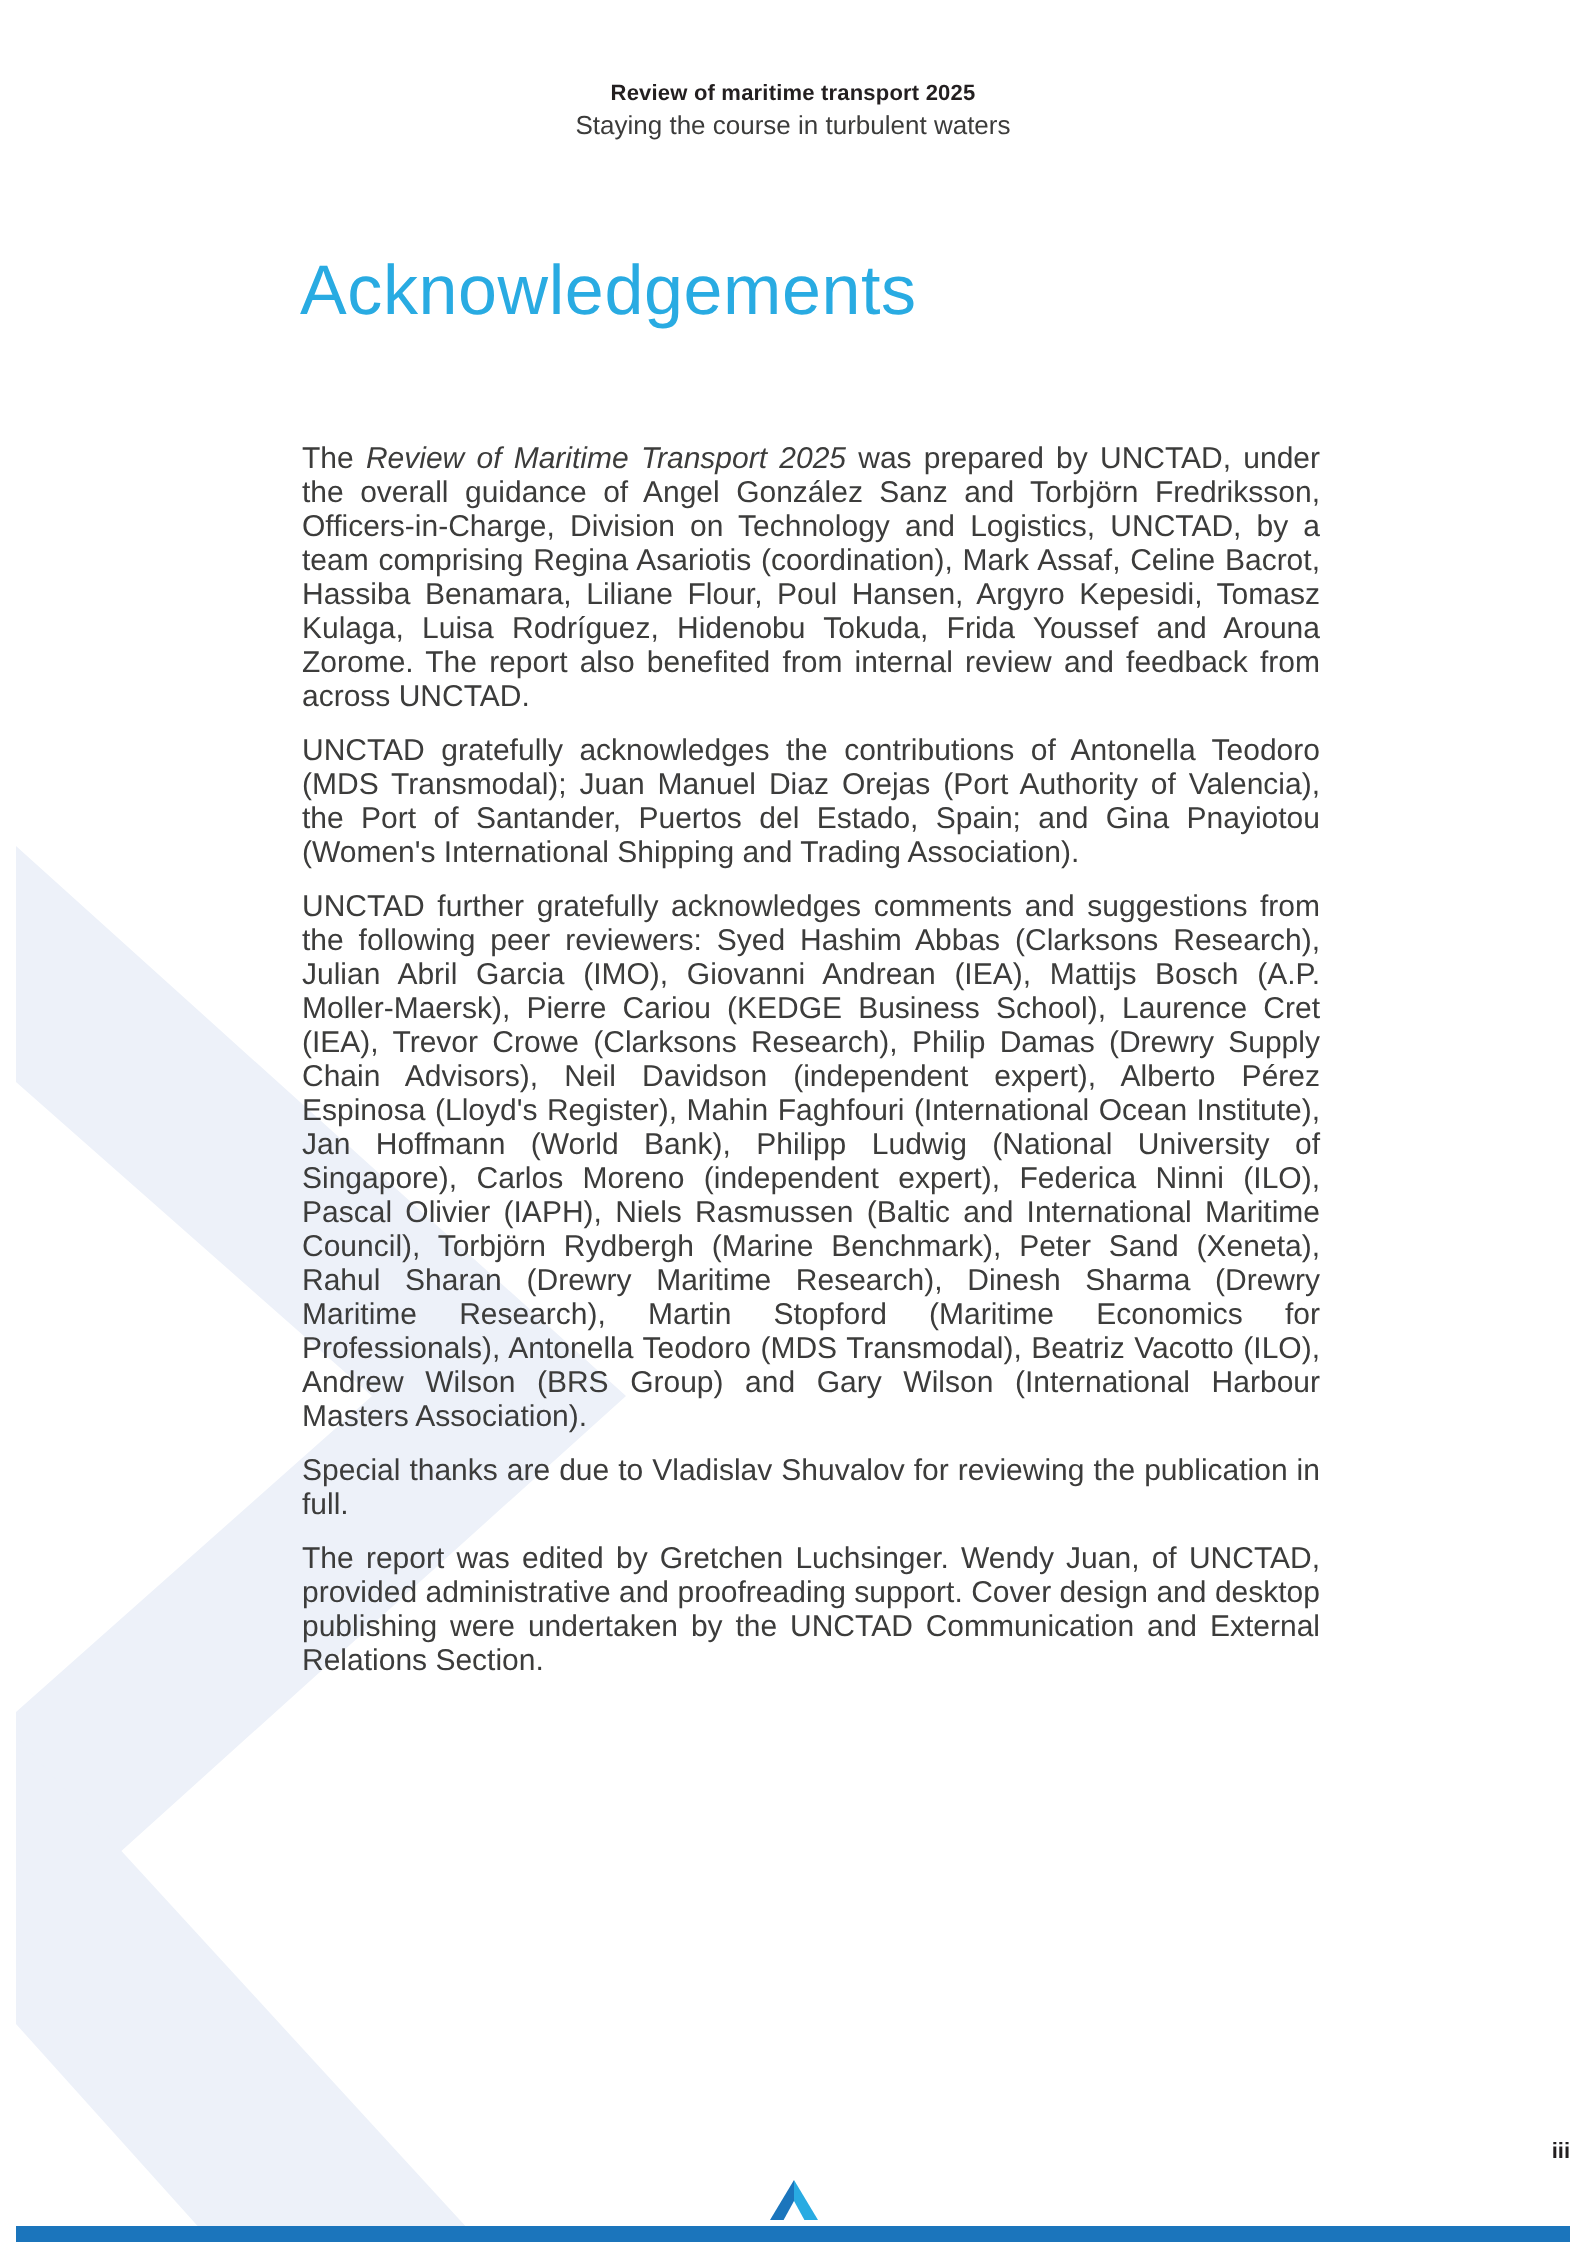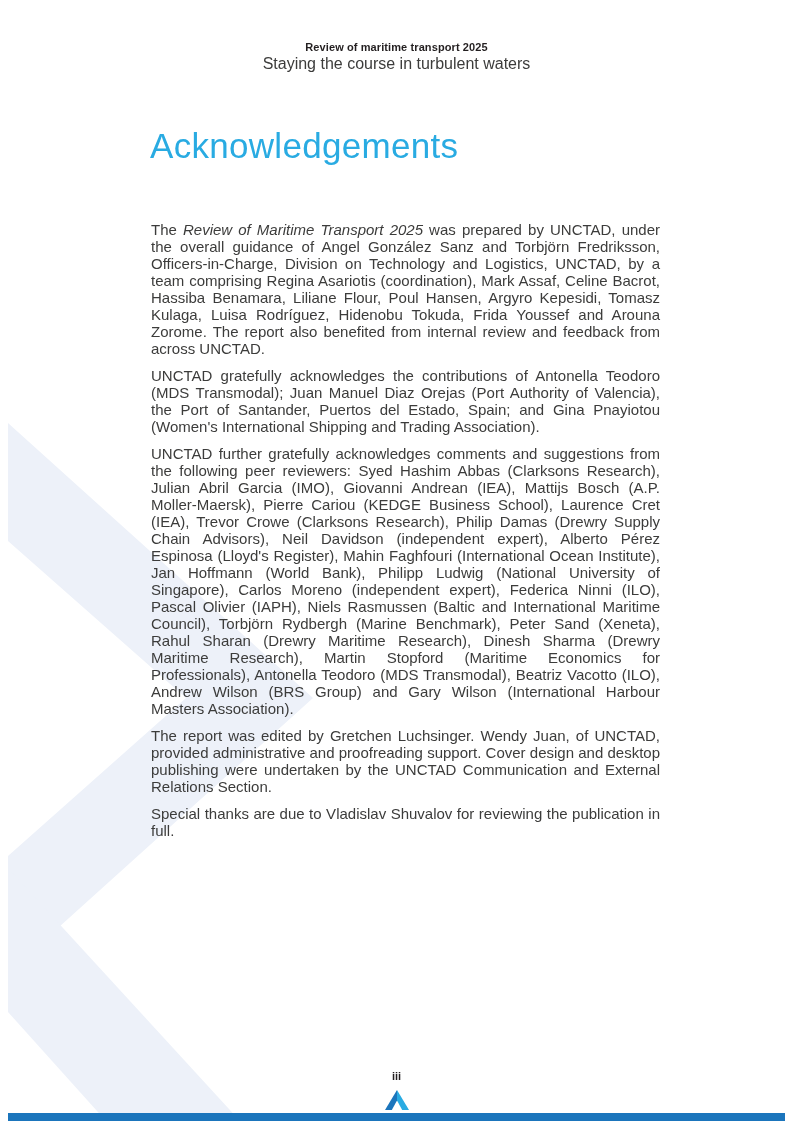--- a/index.html
+++ b/index.html
@@ -28,40 +28,40 @@
     clip-path: polygon(0 868px, 232px 1121px, 98px 1121px, 0 1012px);
   }
 
   .content-layer { position: relative; z-index: 1; width: 100%; height: 100%; }
 
   .doc-header {
     position: absolute; top: 41px; left: 0; width: 100%;
     text-align: center; color: #231f20;
   }
   .doc-header .title { font-size: 11px; font-weight: bold; letter-spacing: 0.1px; }
-  .doc-header .subtitle { font-size: 16px; font-weight: normal; margin-top: 2px; color: #3c3c3b; text-align: center; }
+  .doc-header .subtitle { font-size: 13px; font-weight: normal; margin-top: 2px; color: #3c3c3b; text-align: center; }
 
   .page-heading {
     position: absolute; top: 126px; left: 142px;
     font-size: 35px; font-weight: 400; letter-spacing: 0.3px;
     color: #29abe2;
     text-align: center;
   }
 
   .body-text {
     position: absolute; top: 221px; left: 143px; width: 509px;
     font-size: 15px; line-height: 17px; color: #3c3c3b;
     text-align: justify;
   }
   .body-text p { margin-bottom: 10px; }
   .body-text .italic { font-style: italic; }
 
   .page-number {
     position: absolute; bottom: 39px; left: 0; width: 100%;
-    text-align: center; font-size: 11px; font-weight: bold; color: #231f20;
+    text-align: right; font-size: 11px; font-weight: bold; color: #231f20;
   }
 
   .logo-wrap {
     position: absolute; bottom: 11px; left: 50%;
     transform: translateX(-50%);
     line-height: 0;
   }
 
   .footer-bar {
     position: absolute; bottom: 0; left: 0; width: 100%; height: 8px;
@@ -84,22 +84,22 @@
       <div class="title">Review of maritime transport 2025</div>
       <div class="subtitle">Staying the course in turbulent waters</div>
     </div>
 
     <h1 class="page-heading">Acknowledgements</h1>
 
     <div class="body-text">
       <p><span>The </span><span class="italic">Review of Maritime Transport 2025</span><span> was prepared by UNCTAD, under the overall guidance of Angel González Sanz and Torbjörn Fredriksson, Officers-in-Charge, Division on Technology and Logistics, UNCTAD, by a team comprising Regina Asariotis (coordination), Mark Assaf, Celine Bacrot, Hassiba Benamara, Liliane Flour, Poul Hansen, Argyro Kepesidi, Tomasz Kulaga, Luisa Rodríguez, Hidenobu Tokuda, Frida Youssef and Arouna Zorome. The report also benefited from internal review and feedback from across UNCTAD.</span></p>
       <p>UNCTAD gratefully acknowledges the contributions of Antonella Teodoro (MDS Transmodal); Juan Manuel Diaz Orejas (Port Authority of Valencia), the Port of Santander, Puertos del Estado, Spain; and Gina Pnayiotou (Women's International Shipping and Trading Association).</p>
       <p>UNCTAD further gratefully acknowledges comments and suggestions from the following peer reviewers: Syed Hashim Abbas (Clarksons Research), Julian Abril Garcia (IMO), Giovanni Andrean (IEA), Mattijs Bosch (A.P. Moller-Maersk), Pierre Cariou (KEDGE Business School), Laurence Cret (IEA), Trevor Crowe (Clarksons Research), Philip Damas (Drewry Supply Chain Advisors), Neil Davidson (independent expert), Alberto Pérez Espinosa (Lloyd's Register), Mahin Faghfouri (International Ocean Institute), Jan Hoffmann (World Bank), Philipp Ludwig (National University of Singapore), Carlos Moreno (independent expert), Federica Ninni (ILO), Pascal Olivier (IAPH), Niels Rasmussen (Baltic and International Maritime Council), Torbjörn Rydbergh (Marine Benchmark), Peter Sand (Xeneta), Rahul Sharan (Drewry Maritime Research), Dinesh Sharma (Drewry Maritime Research), Martin Stopford (Maritime Economics for Professionals), Antonella Teodoro (MDS Transmodal), Beatriz Vacotto (ILO), Andrew Wilson (BRS Group) and Gary Wilson (International Harbour Masters Association).</p>
+      <p>Special thanks are due to Vladislav Shuvalov for reviewing the publication in full.</p>
       <p>The report was edited by Gretchen Luchsinger. Wendy Juan, of UNCTAD, provided administrative and proofreading support. Cover design and desktop publishing were undertaken by the UNCTAD Communication and External Relations Section.</p>
-      <p>Special thanks are due to Vladislav Shuvalov for reviewing the publication in full.</p>
     </div>
 
     <div class="page-number">iii</div>
 
     <div class="logo-wrap">
       <svg width="24" height="20" viewBox="0 0 24 20">
         <polygon points="0,20 12,0 12,10.5 6.8,20" fill="#1b75bc"></polygon>
         <polygon points="12,0 24,20 17.2,20 12,10.5" fill="#29abe2"></polygon>
       </svg>
     </div>

